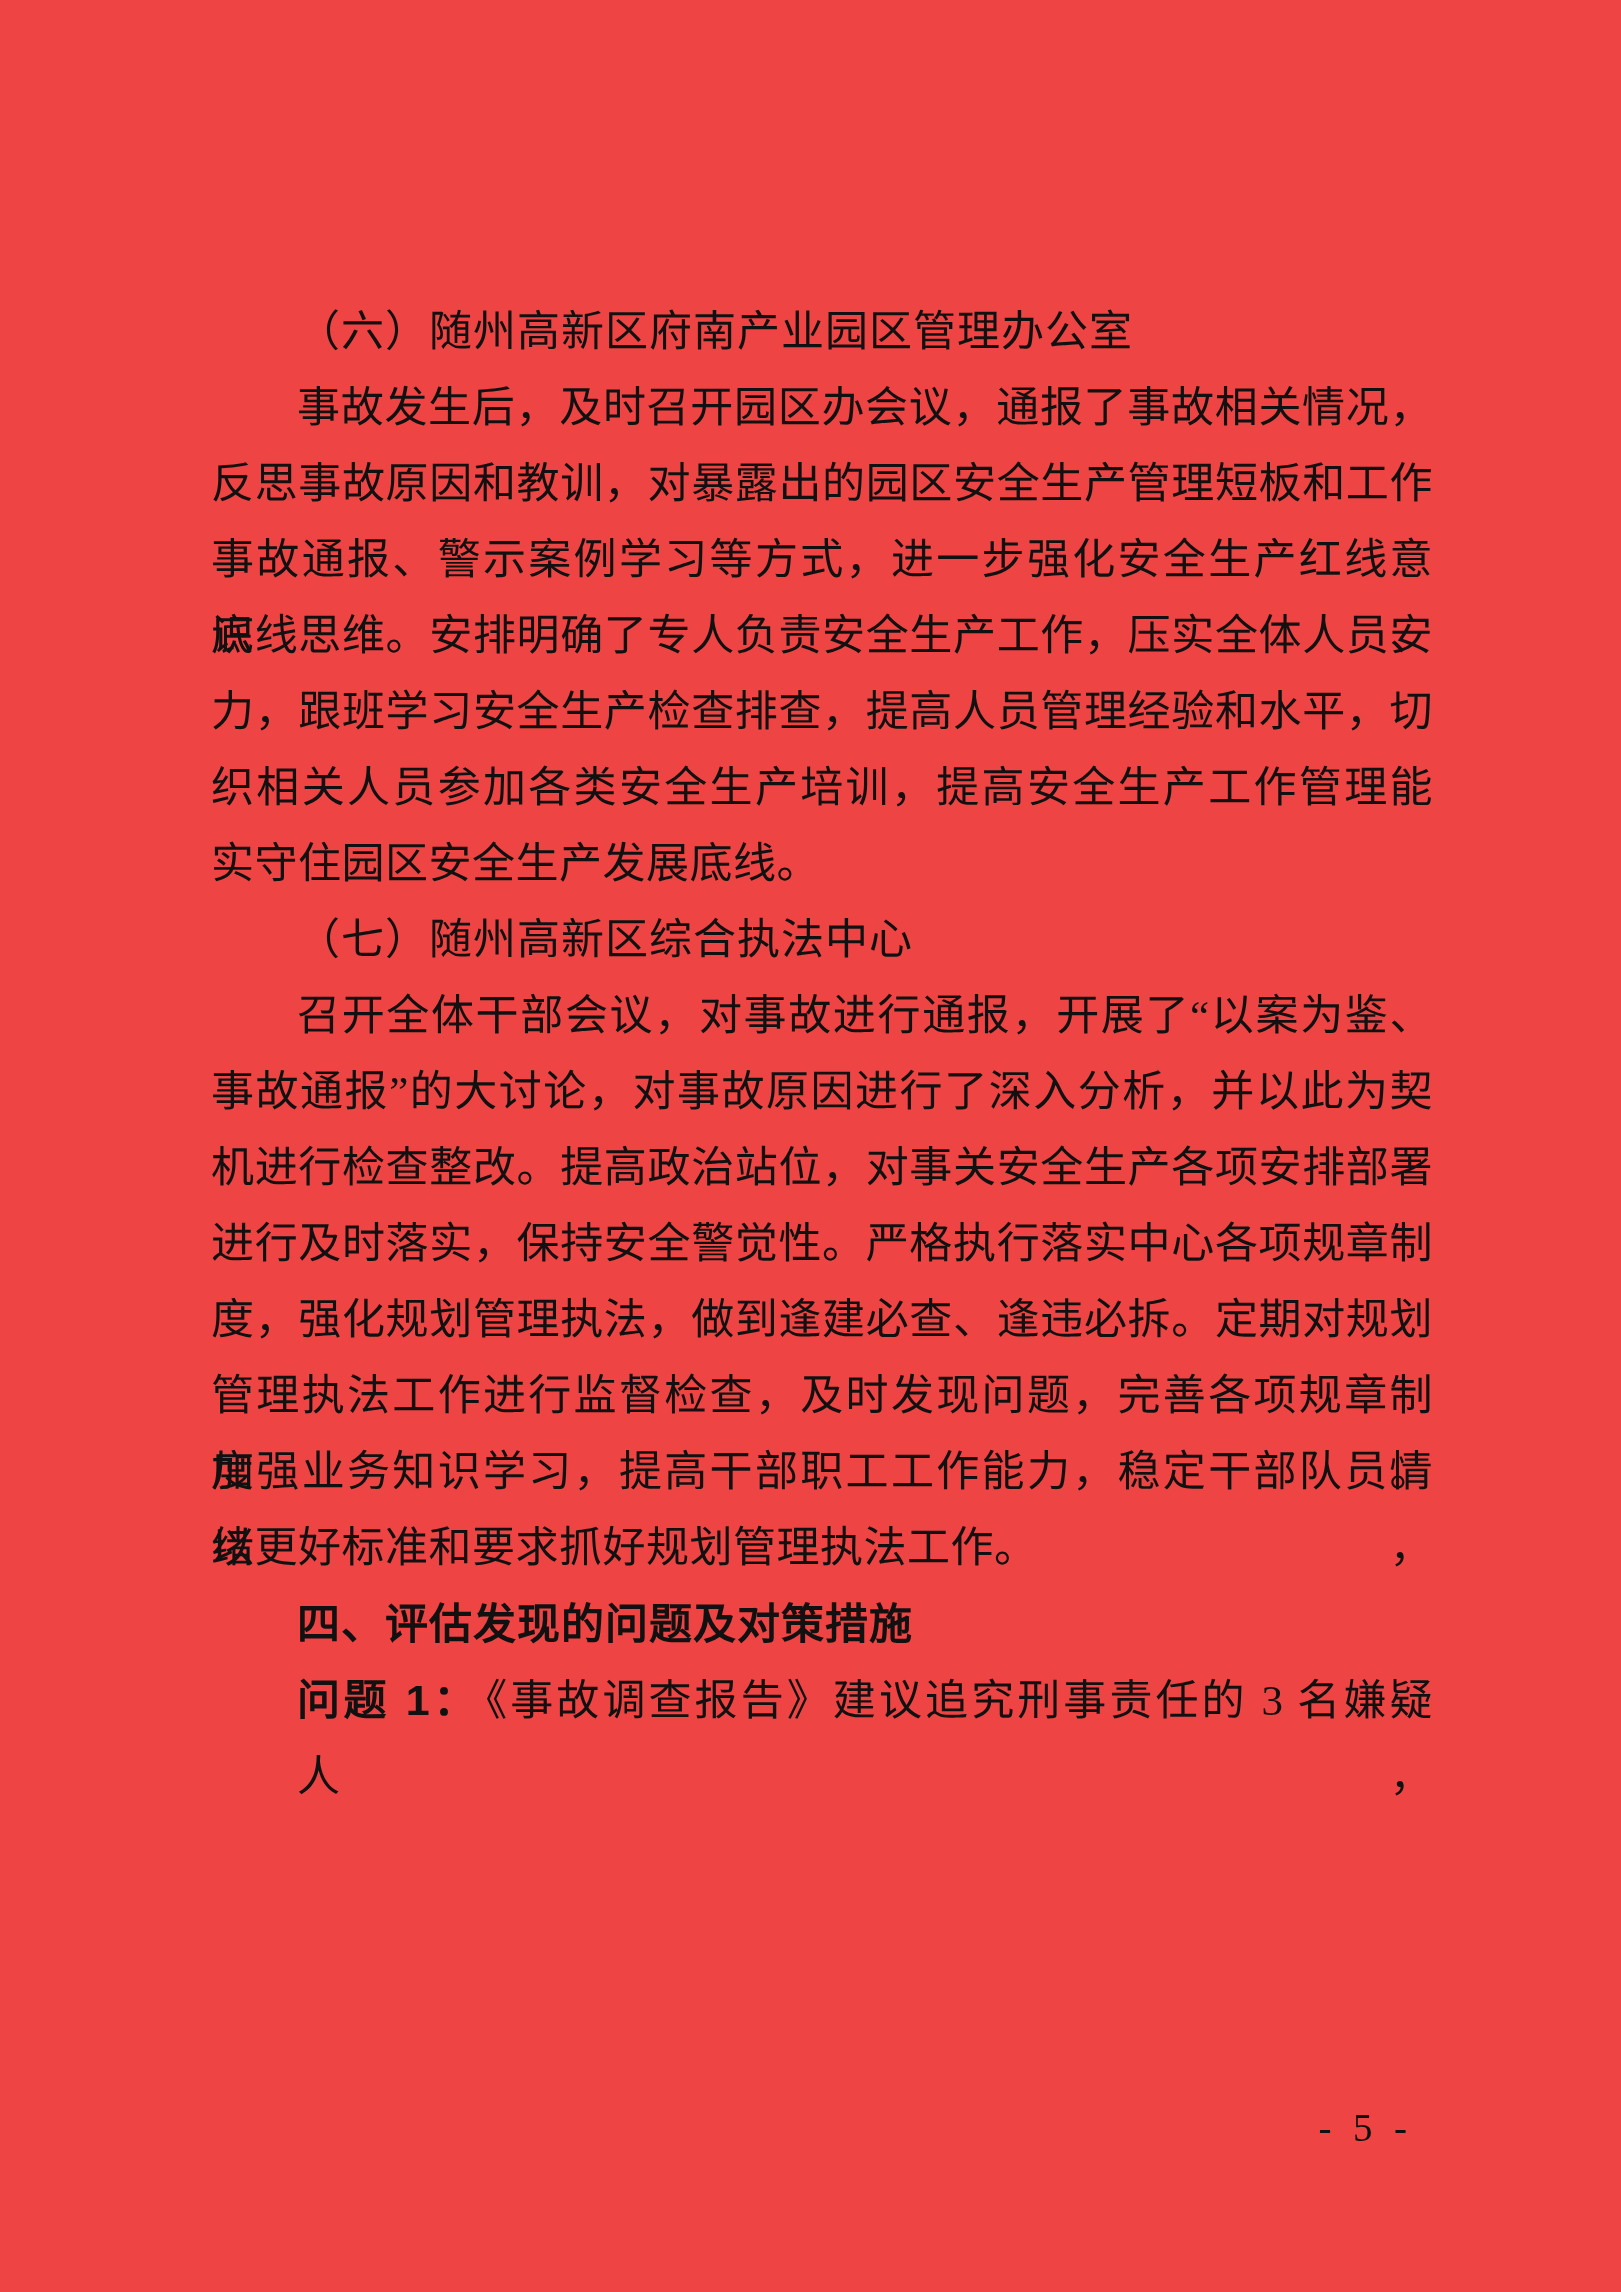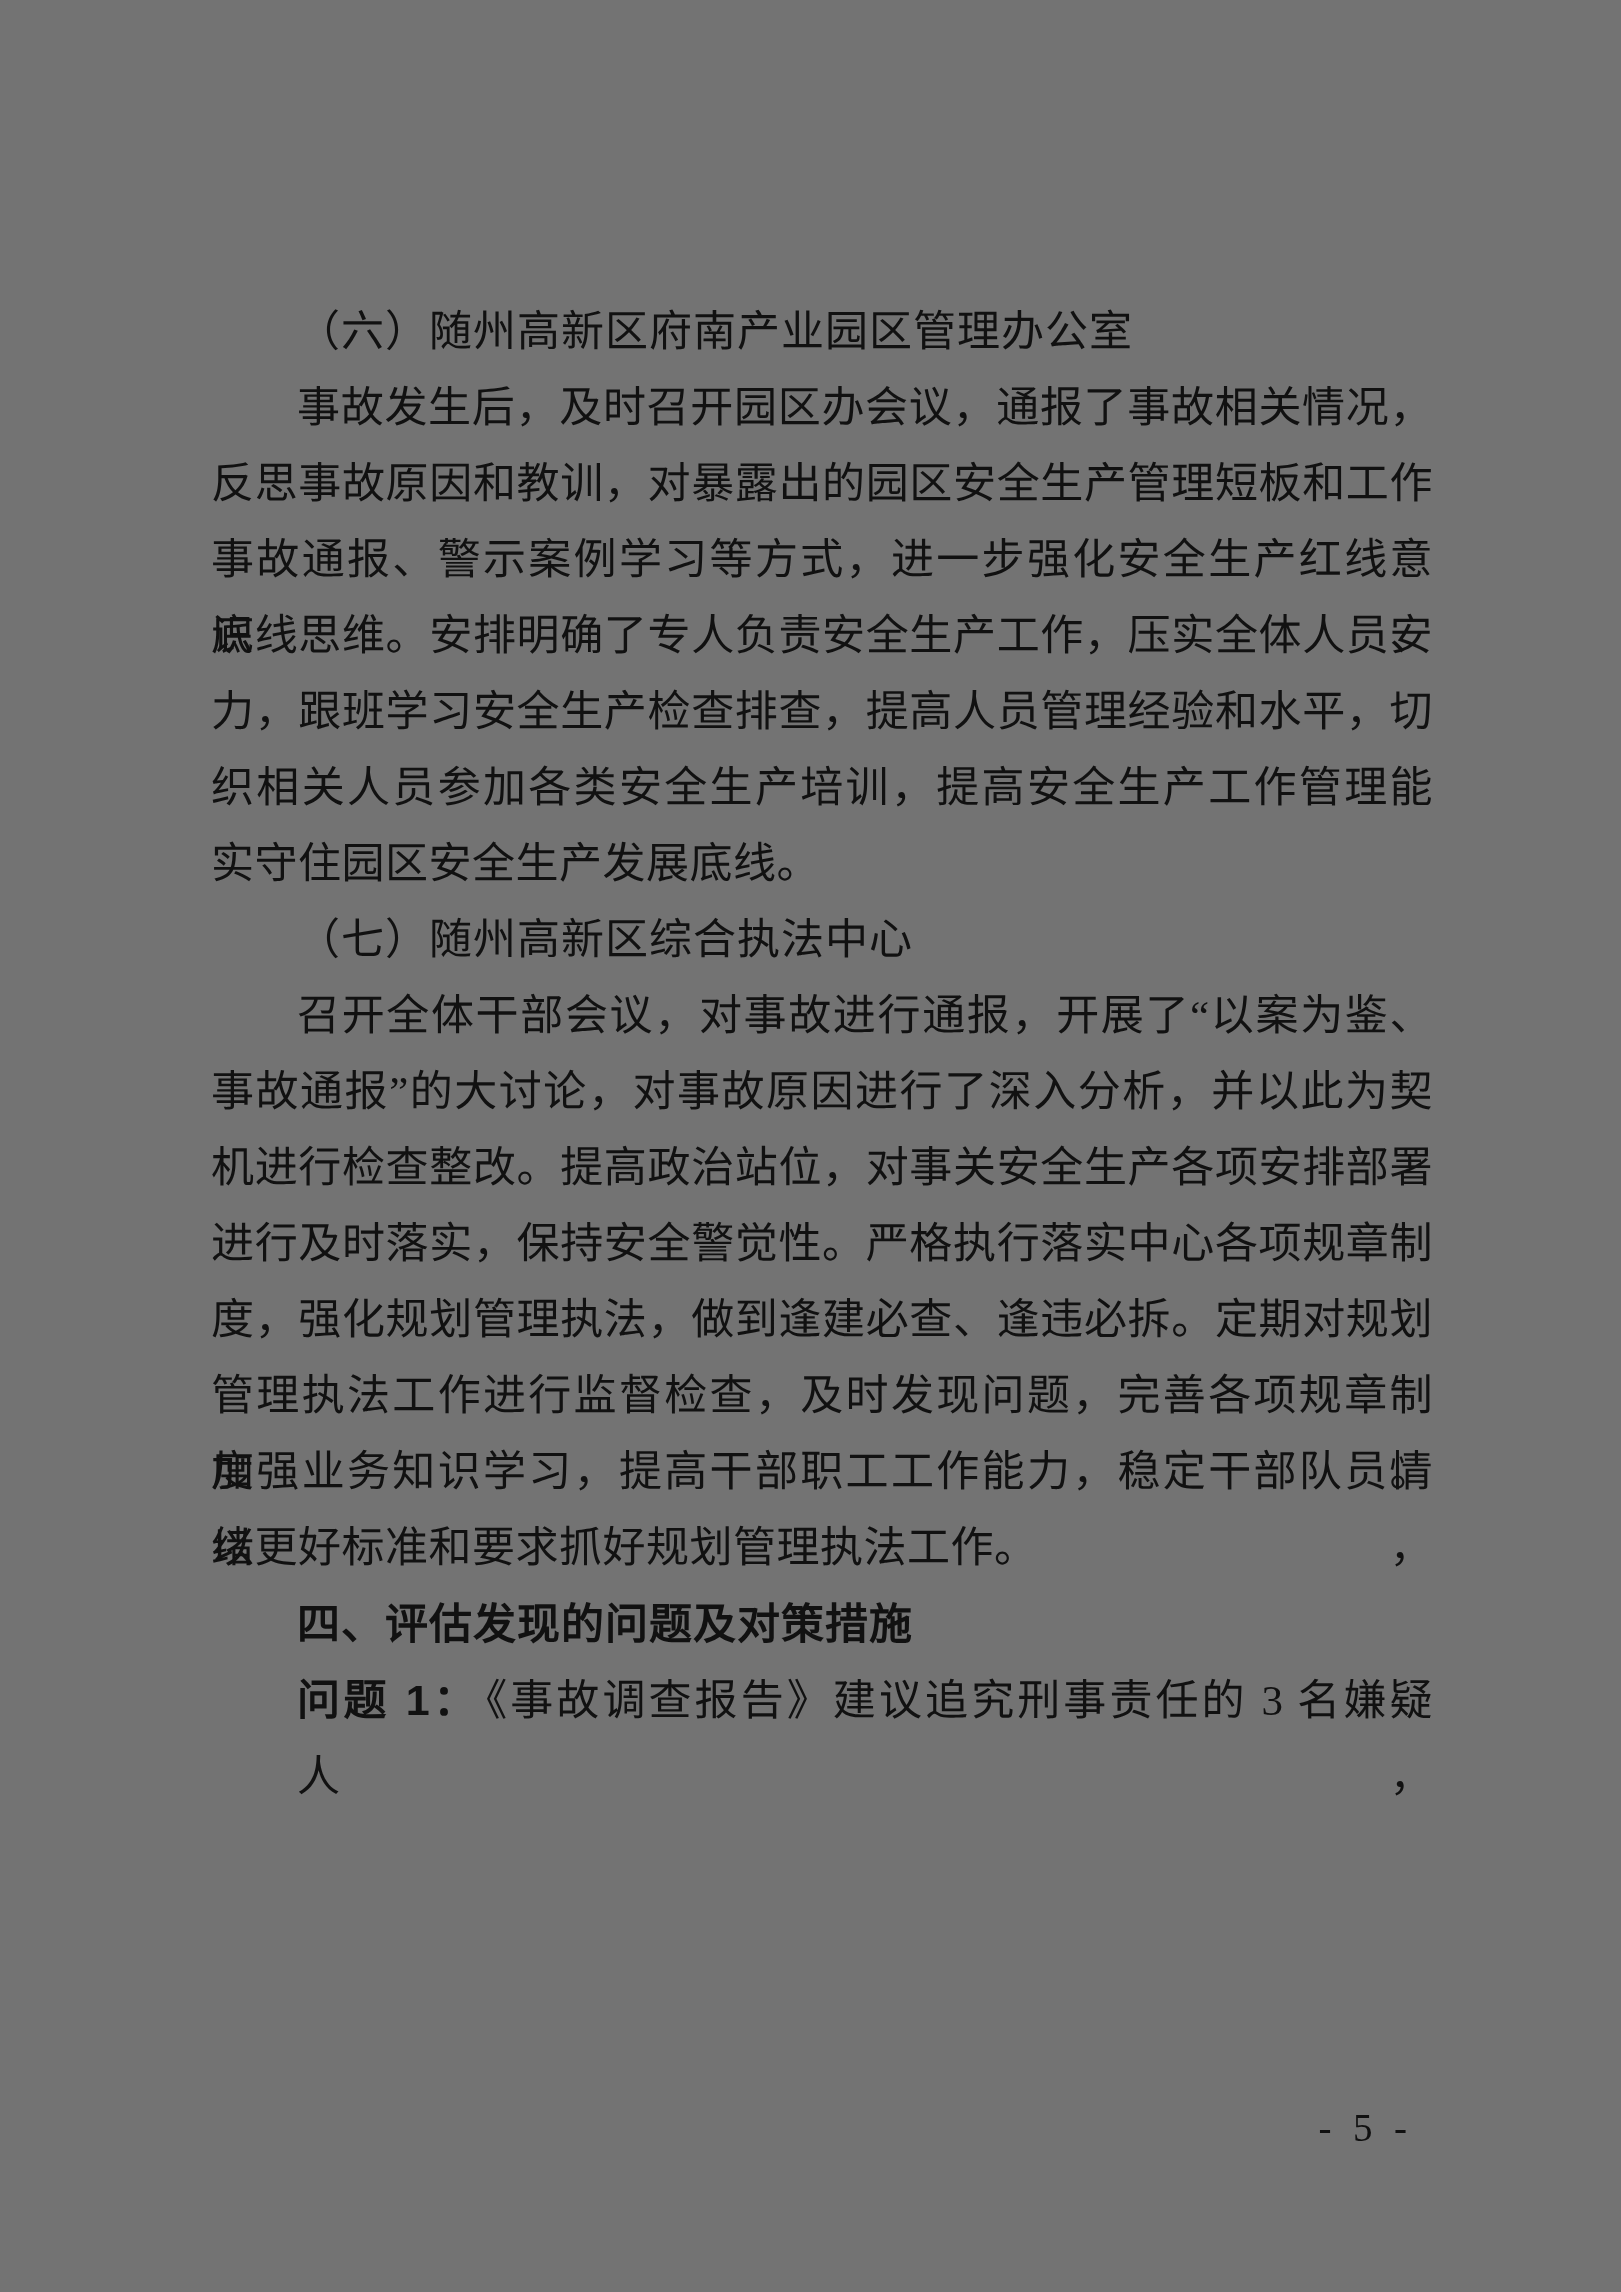--- a/index.html
+++ b/index.html
@@ -4,21 +4,21 @@
 <style>
   html, body {
     margin: 0;
     padding: 0;
     background: #ffffff;
   }
   .page {
     position: relative;
     width: 1621px;
     height: 2293px;
-    background: #737373;
+    background: #ef4444;
     color: #111111;
     font-family: "Liberation Serif", "DejaVu Serif", serif;
     overflow: hidden;
   }
   .content {
     position: absolute;
     top: 294px;
     left: 211px;
     width: 1222px;
     font-size: 43px;

